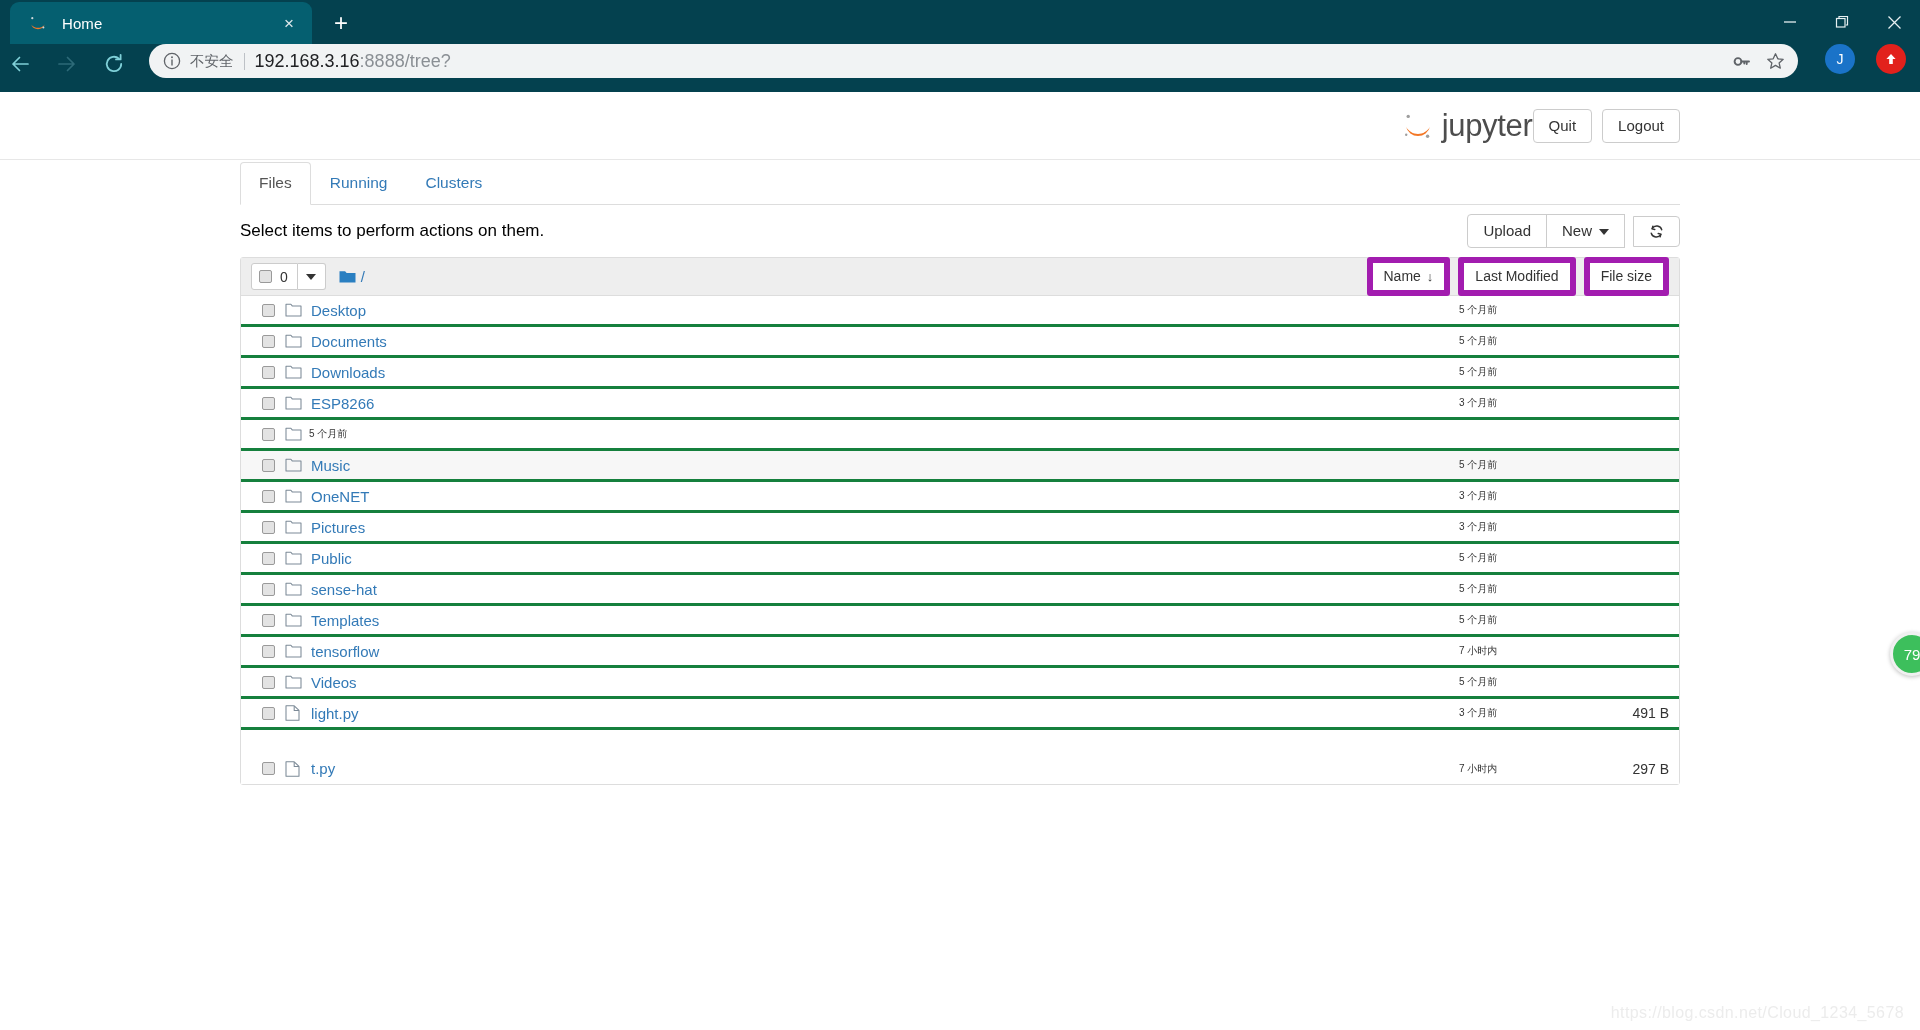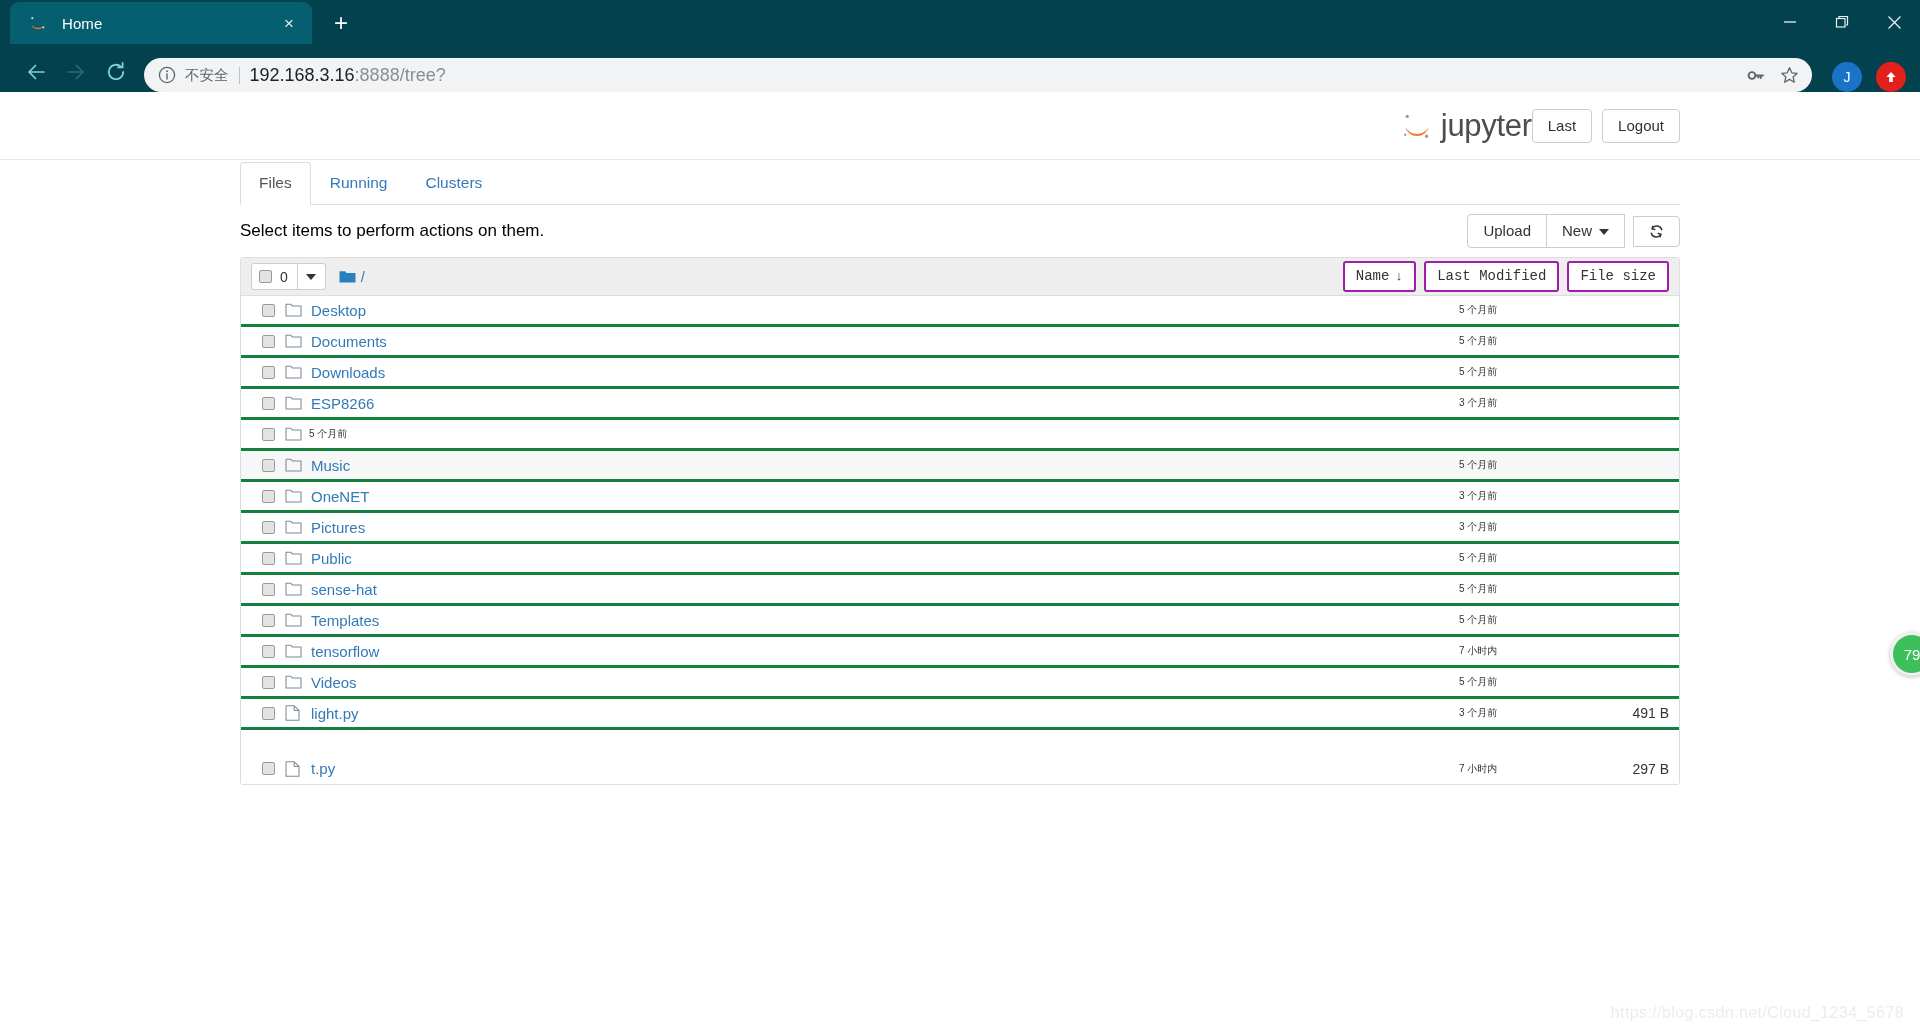--- a/index.html
+++ b/index.html
@@ -49,22 +49,22 @@
     position: absolute; right: 0; top: 0; height: 44px;
     display: flex; align-items: center;
   }
   .win-btn {
     width: 52px; height: 44px; display: flex; align-items: center;
     justify-content: center; color: #e7eff1; cursor: pointer;
   }
   .win-btn svg { display: block; }
 
   .navbar {
-    height: 48px; display: flex; align-items: flex-end;
-    padding: 0 14px 0 16px; background: #04414f;
+    height: 48px; display: flex; align-items: flex-start;
+    padding: 0 14px 0 0; background: #04414f; gap: 7px;
   }
   .nav-icon {
     width: 40px; height: 40px; border-radius: 50%;
     display: flex; align-items: center; justify-content: center;
     color: #7fd0d8; cursor: pointer; flex: 0 0 40px;
   }
   .nav-icon.disabled { color: #2d6a78; }
   .nav-icon svg { display: block; }
 
   .omnibox {
@@ -188,23 +188,23 @@
     border: 1px solid #cccccc; border-left: none; background: #fff;
     height: 27px; width: 28px; display: flex; align-items: center;
     justify-content: center; border-radius: 0 3px 3px 0; cursor: pointer;
   }
   .breadcrumb { display: flex; align-items: center; margin-left: 13px; }
   .bc-folder { width: 17px; height: 15px; flex: 0 0 17px; }
   .bc-folder svg { display: block; }
   .bc-sep { color: #337ab7; font-size: 15px; margin-left: 5px; }
   .tb-right { display: flex; align-items: center; gap: 8px; }
   .sort-btn {
-    border: 2px solid #a21caf; background: #fff; border-radius: 3px;
+    border: 6px solid #a21caf; background: #fff; border-radius: 3px;
     font-size: 14px; color: #333333; padding: 5px 11px; cursor: pointer;
-    display: flex; align-items: center; line-height: 1.2; font-family: Liberation Mono, monospace;
+    display: flex; align-items: center; line-height: 1.2;
   }
   .sort-arrow { margin-left: 6px; font-size: 13px; }
 
   .row {
     display: flex; align-items: center; height: 31px;
     border-bottom: 3px solid #15803d; padding: 0 10px;
     background: #ffffff;
   }
   .row:last-child { border-bottom: none; margin-top: 23px; }
   .row.alt { background: #f7f7f7; }
@@ -339,21 +339,21 @@
             <path d="M5 17.8a12.4 12.4 0 0 0 24 0C26.4 22.4 21.9 25 17 25S7.6 22.4 5 17.8z" fill="#f37726"></path>
             <path d="M29 13.6a12.4 12.4 0 0 0-24 0C7.6 9 12.1 6.4 17 6.4s9.4 2.6 12 7.2z" fill="#f37726" opacity="0"></path>
             <circle cx="7.2" cy="7.4" r="1.7" fill="#9e9e9e"></circle>
             <circle cx="26.6" cy="27.2" r="1.7" fill="#9e9e9e"></circle>
             <circle cx="5.2" cy="25.8" r="1.2" fill="#9e9e9e"></circle>
           </svg>
         </span>
         <span class="jp-logo-text">jupyter</span>
       </div>
       <div class="hdr-btns">
-        <button class="btn">Last</button>
+        <button class="btn">Quit</button>
         <button class="btn">Logout</button>
       </div>
     </div>
   </div>
 
   <div class="jp-body">
 
     <div class="tabs-row">
       <div class="jtab active">Files</div>
       <div class="jtab">Running</div>

